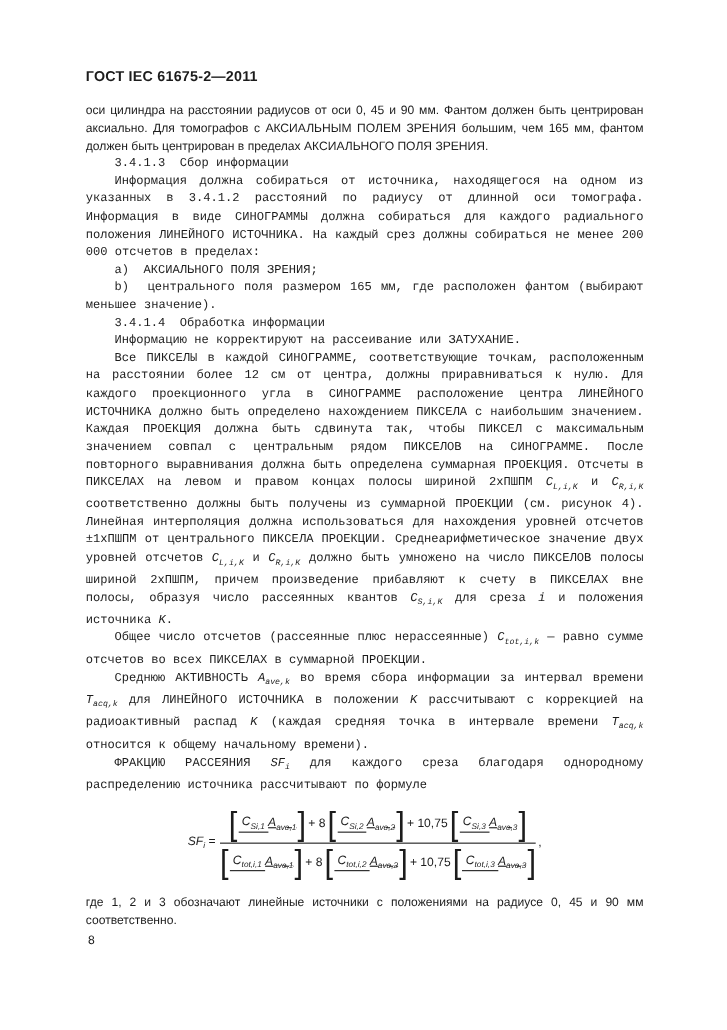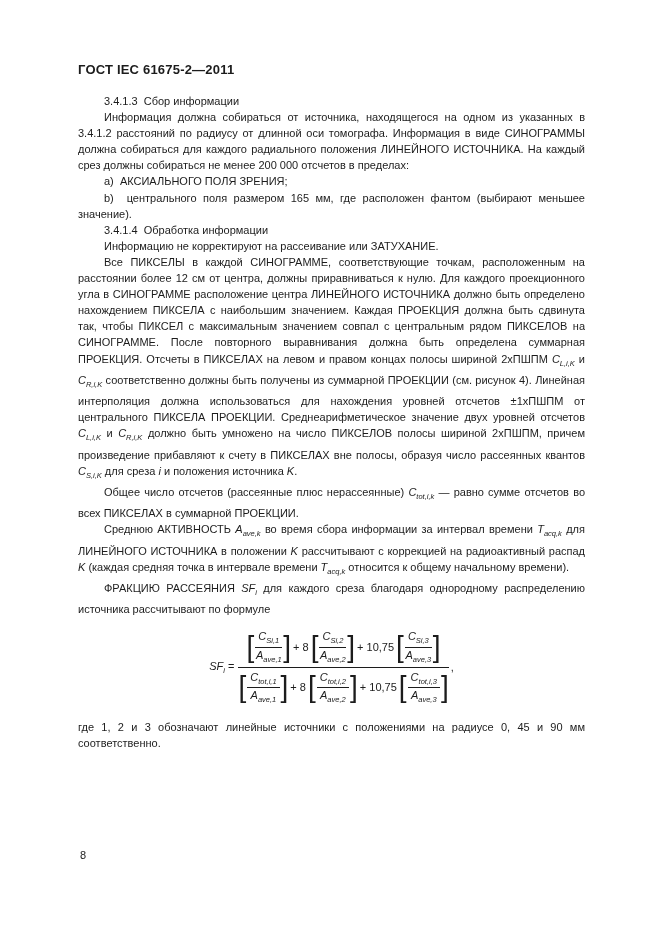--- a/index.html
+++ b/index.html
@@ -19,21 +19,21 @@
   }
   .content {
     position:absolute; left:78px; top:93px;
     width:507px; height:756px;
     overflow:hidden;
   }
   .para {
     font-size:11px; line-height:16.1px;
     text-align:justify;
   }
-  .para.ind { text-indent:26px; }
+  .para.ind { text-indent:26px;font-family:Liberation Mono, monospace; }
   .para.b { font-weight:bold; text-align:left; }
   
   .formula-block {
     display:flex; justify-content:center; align-items:center;
     margin:12px 0 14px 0;
     font-size:11px;
   }
   .var { font-style:italic;margin-top:28px; }
   .var sub { font-style:italic; font-size:7.5px; }
   .f-lhs { margin-right:4px; white-space:nowrap; }
@@ -43,35 +43,36 @@
   }
   .f-num { border-bottom:1px solid #1c1c1c; padding:0 4px 2px 4px; }
   .f-den { padding-top:2px; }
   .f-term { display:inline-flex; align-items:center; }
   .f-coef { margin:0 2px; white-space:nowrap; }
   .f-brk {
     font-size:28px; font-weight:300; line-height:30px;
     transform:scaleY(1.08);
     font-family:"Liberation Sans", sans-serif;
   }
-  .frac { display:inline-flex; flex-direction:column; align-items:center; margin:1px 1px; }
+  .frac { display:inline-flex; flex-direction:row; align-items:center; margin:1px 1px; }
   .fr-n { border-bottom:1px solid #1c1c1c; padding:0 3px 1px 3px; text-align:center; }
-  .fr-d { padding-top:1px; text-align:left; }
+  .fr-d { padding-top:1px; text-align:left;text-decoration:underline; }
   .f-trail { margin-left:2px; align-self:center; }
   .page-num {
     position:absolute; left:80px; top:849px;
     font-size:11px;
   }
 </style>
 </head>
 <body>
 
 <div class="page">
   <div class="doc-header">ГОСТ IEC 61675-2—2011</div>
   <div class="content">
+      <p class="para">оси цилиндра на расстоянии радиусов от оси 0, 45 и 90 мм. Фантом должен быть центрирован аксиально. Для томографов с АКСИАЛЬНЫМ ПОЛЕМ ЗРЕНИЯ большим, чем 165 мм, фантом должен быть центрирован в пределах АКСИАЛЬНОГО ПОЛЯ ЗРЕНИЯ.</p>
       <p class="para ind">3.4.1.3&nbsp; Сбор информации</p>
       <p class="para ind">Информация должна собираться от источника, находящегося на одном из указанных в 3.4.1.2 расстояний по радиусу от длинной оси томографа. Информация в виде СИНОГРАММЫ должна собираться для каждого радиального положения ЛИНЕЙНОГО ИСТОЧНИКА. На каждый срез должны собираться не менее 200 000 отсчетов в пределах:</p>
       <p class="para ind">a)&nbsp; АКСИАЛЬНОГО ПОЛЯ ЗРЕНИЯ;</p>
       <p class="para ind">b)&nbsp; центрального поля размером 165 мм, где расположен фантом (выбирают меньшее значение).</p>
       <p class="para ind">3.4.1.4&nbsp; Обработка информации</p>
       <p class="para ind">Информацию не корректируют на рассеивание или ЗАТУХАНИЕ.</p>
       <p class="para ind">Все ПИКСЕЛЫ в каждой СИНОГРАММЕ, соответствующие точкам, расположенным на расстоянии более 12 см от центра, должны приравниваться к нулю. Для каждого проекционного угла в СИНОГРАММЕ расположение центра ЛИНЕЙНОГО ИСТОЧНИКА должно быть определено нахождением ПИКСЕЛА с наибольшим значением. Каждая ПРОЕКЦИЯ должна быть сдвинута так, чтобы ПИКСЕЛ с максимальным значением совпал с центральным рядом ПИКСЕЛОВ на СИНОГРАММЕ. После повторного выравнивания должна быть определена суммарная ПРОЕКЦИЯ. Отсчеты в ПИКСЕЛАХ на левом и правом концах полосы шириной 2хПШПМ <span class="var">C<sub>L,i,K</sub></span> и <span class="var">C<sub>R,i,K</sub></span> соответственно должны быть получены из суммарной ПРОЕКЦИИ (см. рисунок 4). Линейная интерполяция должна использоваться для нахождения уровней отсчетов ±1хПШПМ от центрального ПИКСЕЛА ПРОЕКЦИИ. Среднеарифметическое значение двух уровней отсчетов <span class="var">C<sub>L,i,K</sub></span> и <span class="var">C<sub>R,i,K</sub></span> должно быть умножено на число ПИКСЕЛОВ полосы шириной 2хПШПМ, причем произведение прибавляют к счету в ПИКСЕЛАХ вне полосы, образуя число рассеянных квантов <span class="var">C<sub>S,i,K</sub></span> для среза <span class="var">i</span> и положения источника <span class="var">K</span>.</p>
       <p class="para ind">Общее число отсчетов (рассеянные плюс нерассеянные) <span class="var">C<sub>tot,i,k</sub></span> — равно сумме отсчетов во всех ПИКСЕЛАХ в суммарной ПРОЕКЦИИ.</p>
       <p class="para ind">Среднюю АКТИВНОСТЬ <span class="var">A<sub>ave,k</sub></span> во время сбора информации за интервал времени <span class="var">T<sub>acq,k</sub></span> для ЛИНЕЙНОГО ИСТОЧНИКА в положении <span class="var">K</span> рассчитывают с коррекцией на радиоактивный распад <span class="var">K</span> (каждая средняя точка в интервале времени <span class="var">T<sub>acq,k</sub></span> относится к общему начальному времени).</p>
       <p class="para ind">ФРАКЦИЮ РАССЕЯНИЯ <span class="var">SF<sub>i</sub></span> для каждого среза благодаря однородному распределению источника рассчитывают по формуле</p>

